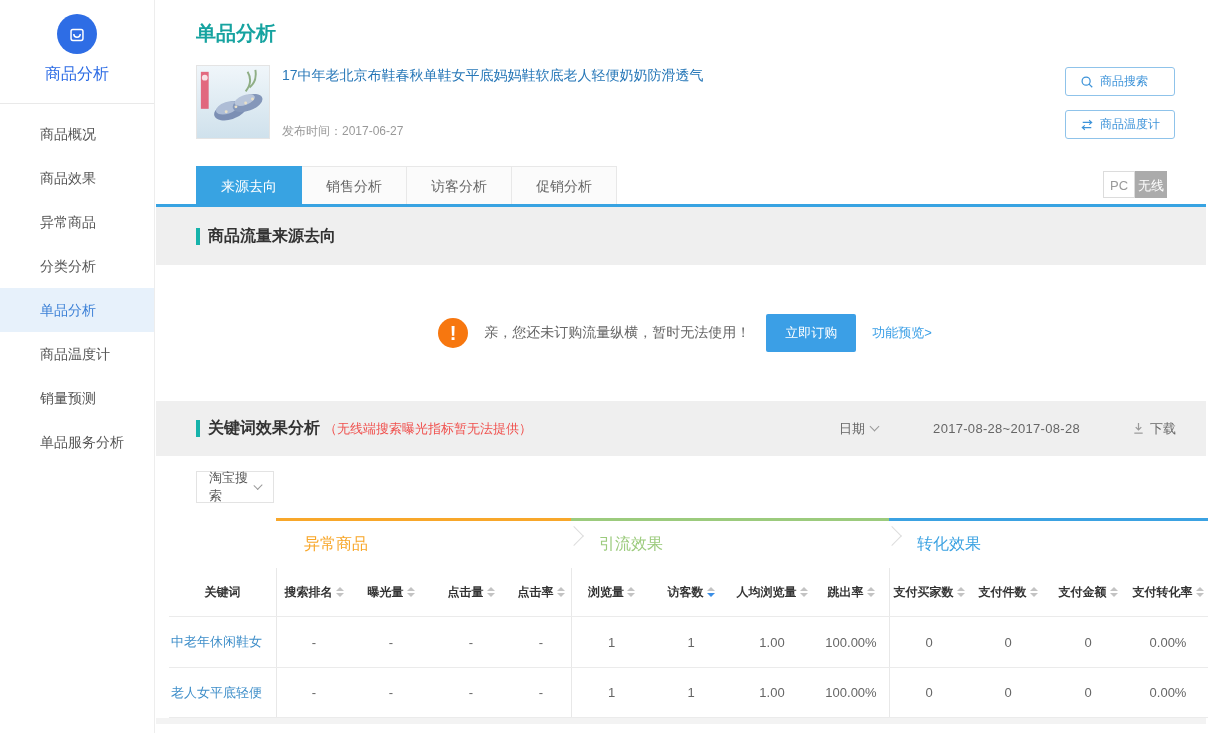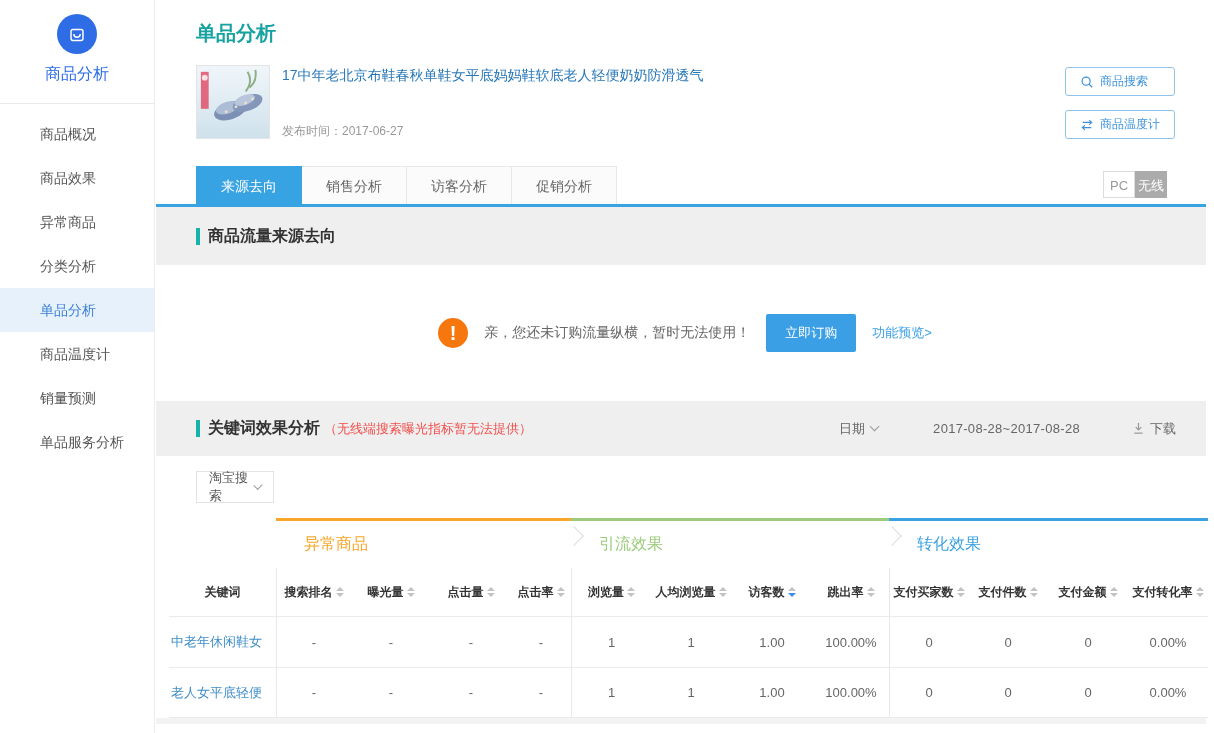--- a/index.html
+++ b/index.html
@@ -278,31 +278,31 @@
           </span>
   </div>
         <div class="h-cell sep">
     <span class="cl">浏览量</span>
     <span class="sort">
             <i class="asc"></i>
             <i class="desc"></i>
           </span>
   </div>
         <div class="h-cell">
+    <span class="cl">访客数</span>
+    <span class="sort">
+            <i class="asc"></i>
+            <i class="desc on"></i>
+          </span>
+  </div>
+        <div class="h-cell">
     <span class="cl">人均浏览量</span>
     <span class="sort">
             <i class="asc"></i>
             <i class="desc"></i>
-          </span>
-  </div>
-        <div class="h-cell">
-    <span class="cl">访客数</span>
-    <span class="sort">
-            <i class="asc"></i>
-            <i class="desc on"></i>
           </span>
   </div>
         <div class="h-cell">
     <span class="cl">跳出率</span>
     <span class="sort">
             <i class="asc"></i>
             <i class="desc"></i>
           </span>
   </div>
         <div class="h-cell sep">

